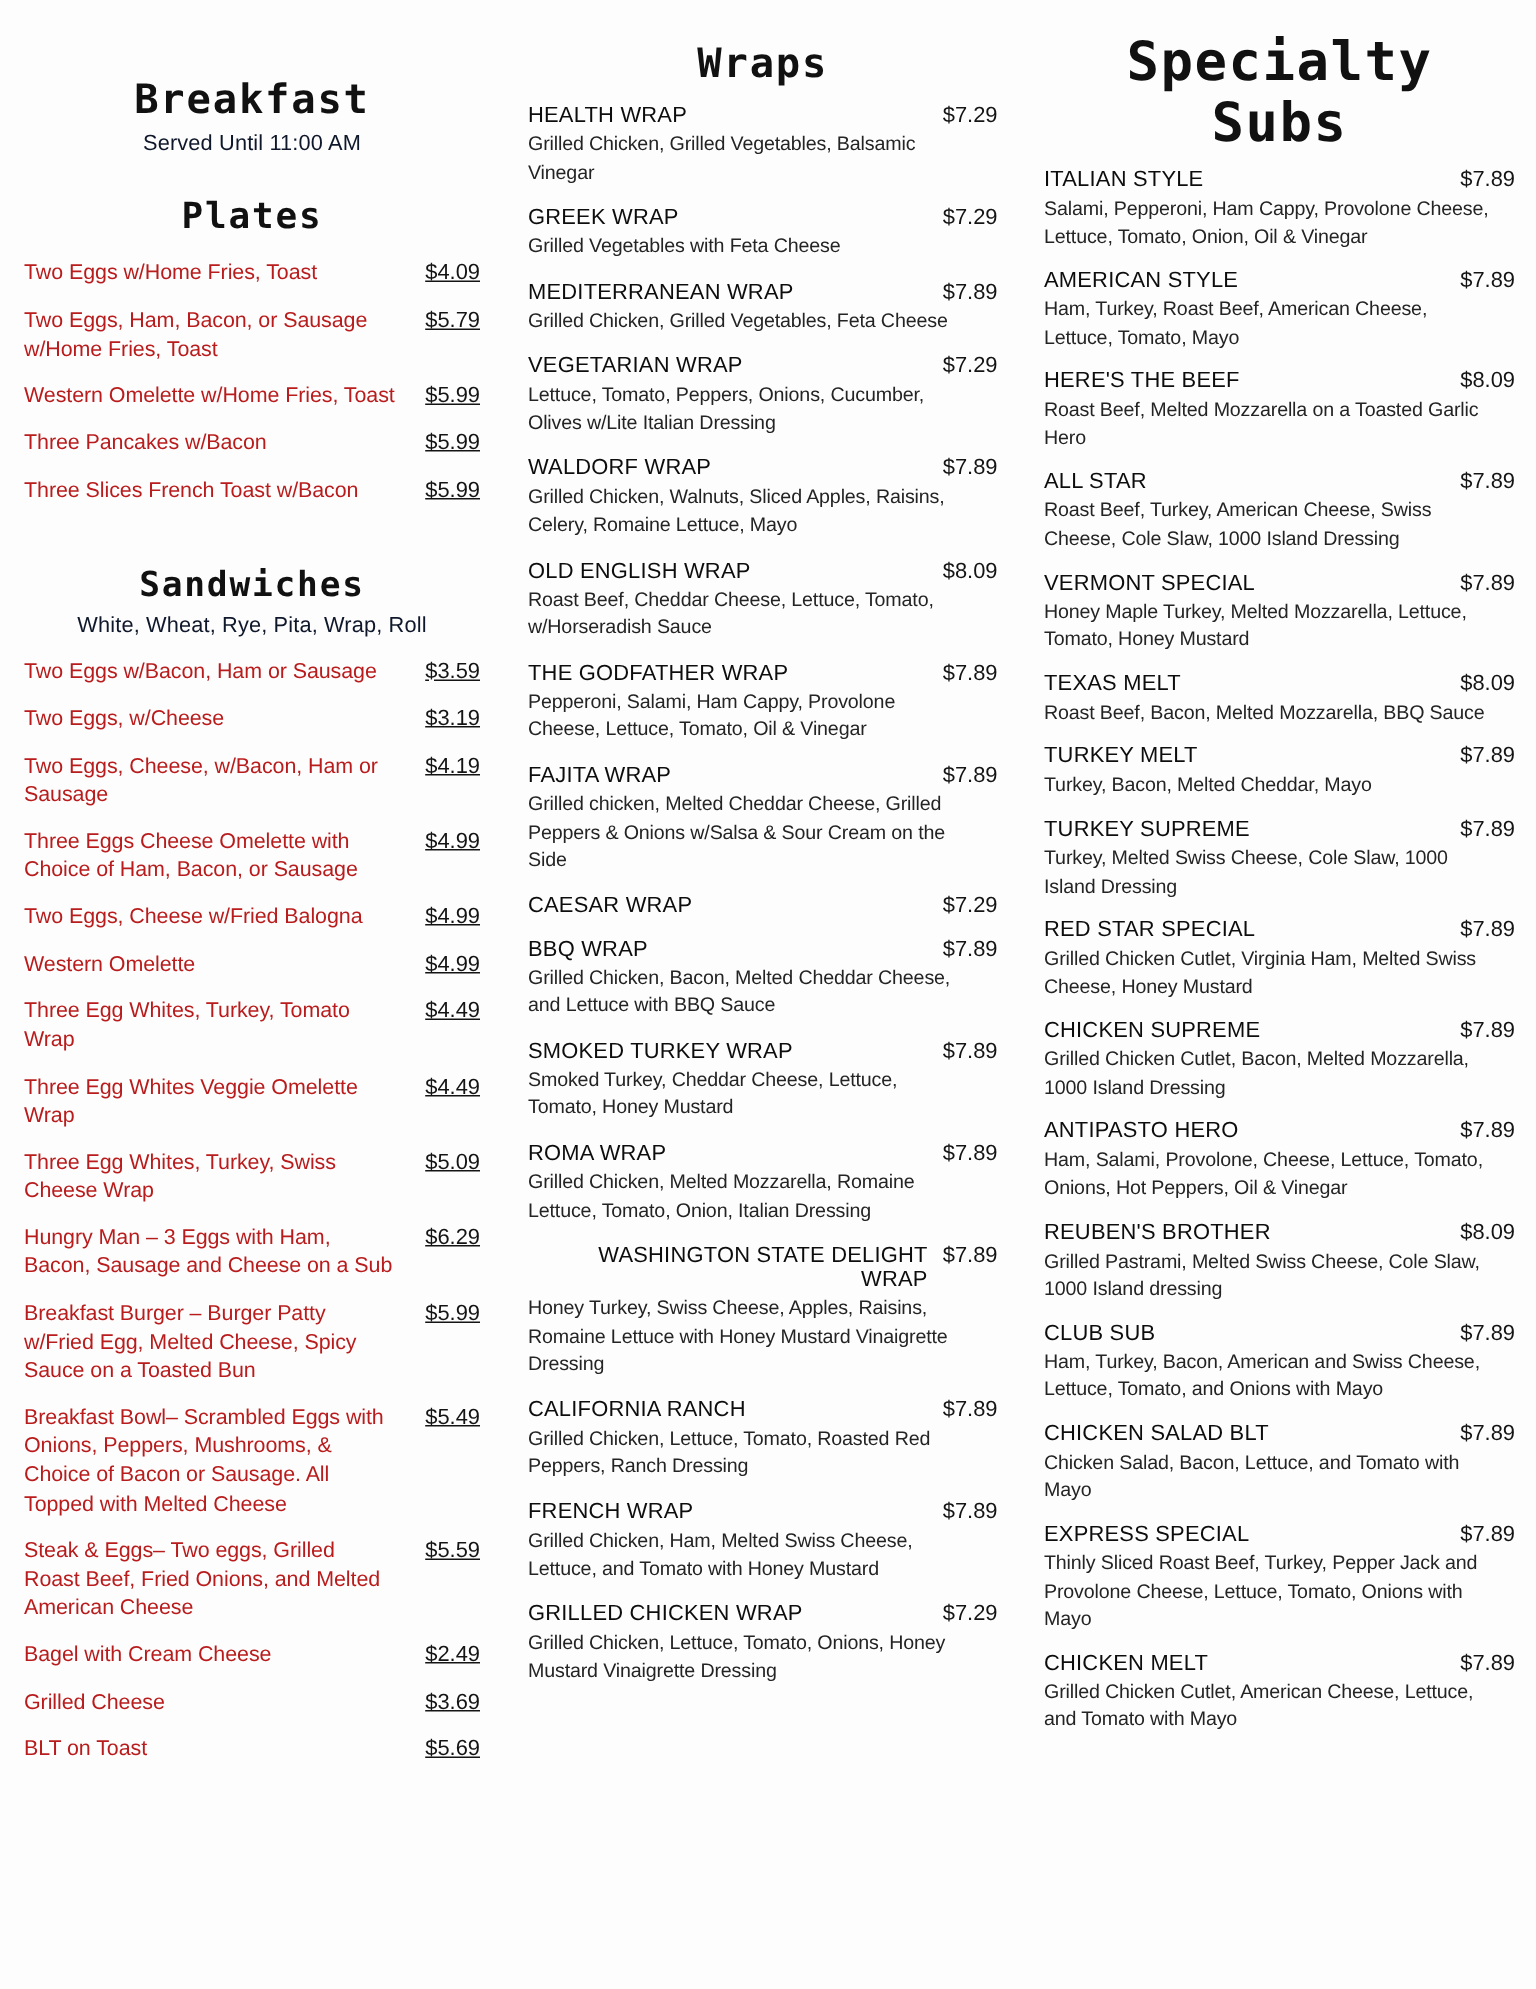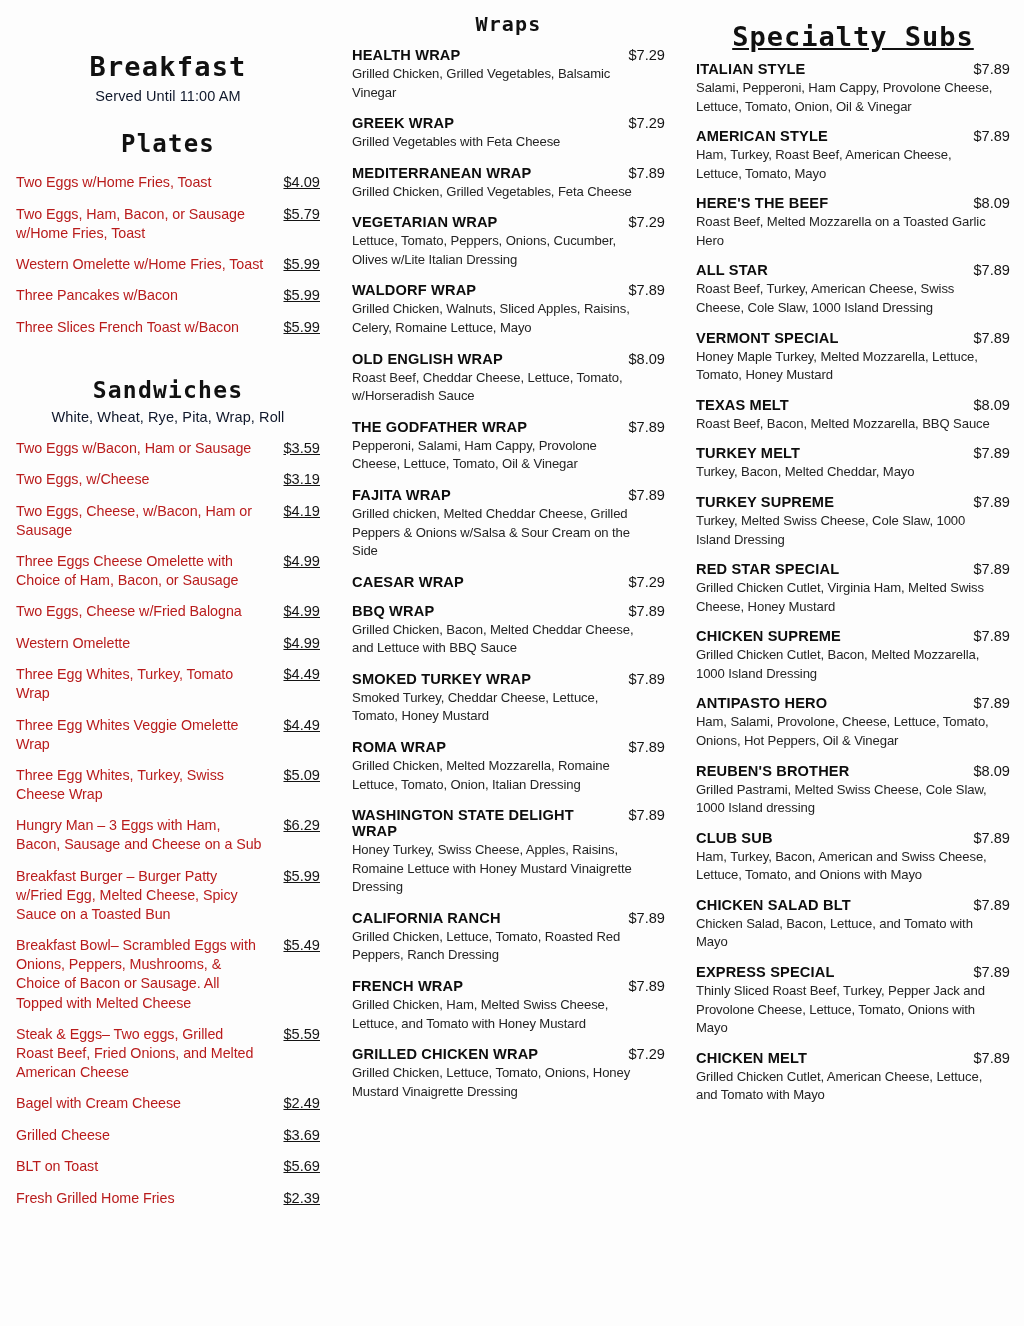--- a/index.html
+++ b/index.html
@@ -44,22 +44,22 @@
   .section-title {
     font-family: "DejaVu Sans Mono", "Liberation Mono", monospace;
     font-weight: 700;
     text-align: center;
     letter-spacing: 1.2px;
     color: #111;
   }
   .title-breakfast  { font-size: 27px; padding-top: 51px; }
   .title-plates     { font-size: 24px; padding-top: 26px; }
   .title-sandwiches { font-size: 23px; padding-top: 27px; }
-  .title-wraps      { font-size: 20px; padding-top: 12px; }
-  .title-subs       { font-size: 27px; padding-top: 21px; letter-spacing: 1px; text-decoration: underline; }
+  .title-wraps      { font-size: 27px; padding-top: 27px; }
+  .title-subs       { font-size: 36px; padding-top: 21px; letter-spacing: 1px; }
 
   .section-sub {
     text-align: center;
     font-size: 14.5px;
     color: #0f172a;
     margin-top: 6px;
     letter-spacing: .1px;
   }
 
   
@@ -98,24 +98,25 @@
   .item {
     margin-bottom: 13px;
   }
   .item-head {
     display: flex;
     align-items: baseline;
     justify-content: space-between;
   }
   .item-name {
     font-size: 14.6px;
-    font-weight: 700;
+    font-weight: 400;
     color: #0d0d0d;
     letter-spacing: .15px;
     padding-right: 10px;
+    text-align: right;
   }
   .item-price {
     font-size: 14.6px;
     color: #141414;
     white-space: nowrap;
     text-align: center;
     flex: 0 0 auto;
   }
   .item-desc {
     font-size: 13.1px;
@@ -229,24 +230,20 @@
             <div class="row-price">$2.49</div>
           </div>
           <div class="row">
             <div class="row-name">Grilled Cheese</div>
             <div class="row-price">$3.69</div>
           </div>
           <div class="row">
             <div class="row-name">BLT on Toast</div>
             <div class="row-price">$5.69</div>
           </div>
-          <div class="row">
-            <div class="row-name">Fresh Grilled Home Fries</div>
-            <div class="row-price">$2.39</div>
-          </div>
         </div>
     </div>
 
     <div class="col col-wraps">
       <div class="section-title title-wraps">Wraps</div>
 
       <div class="items">
           <div class="item">
             <div class="item-head">
               <div class="item-name">HEALTH WRAP</div>

